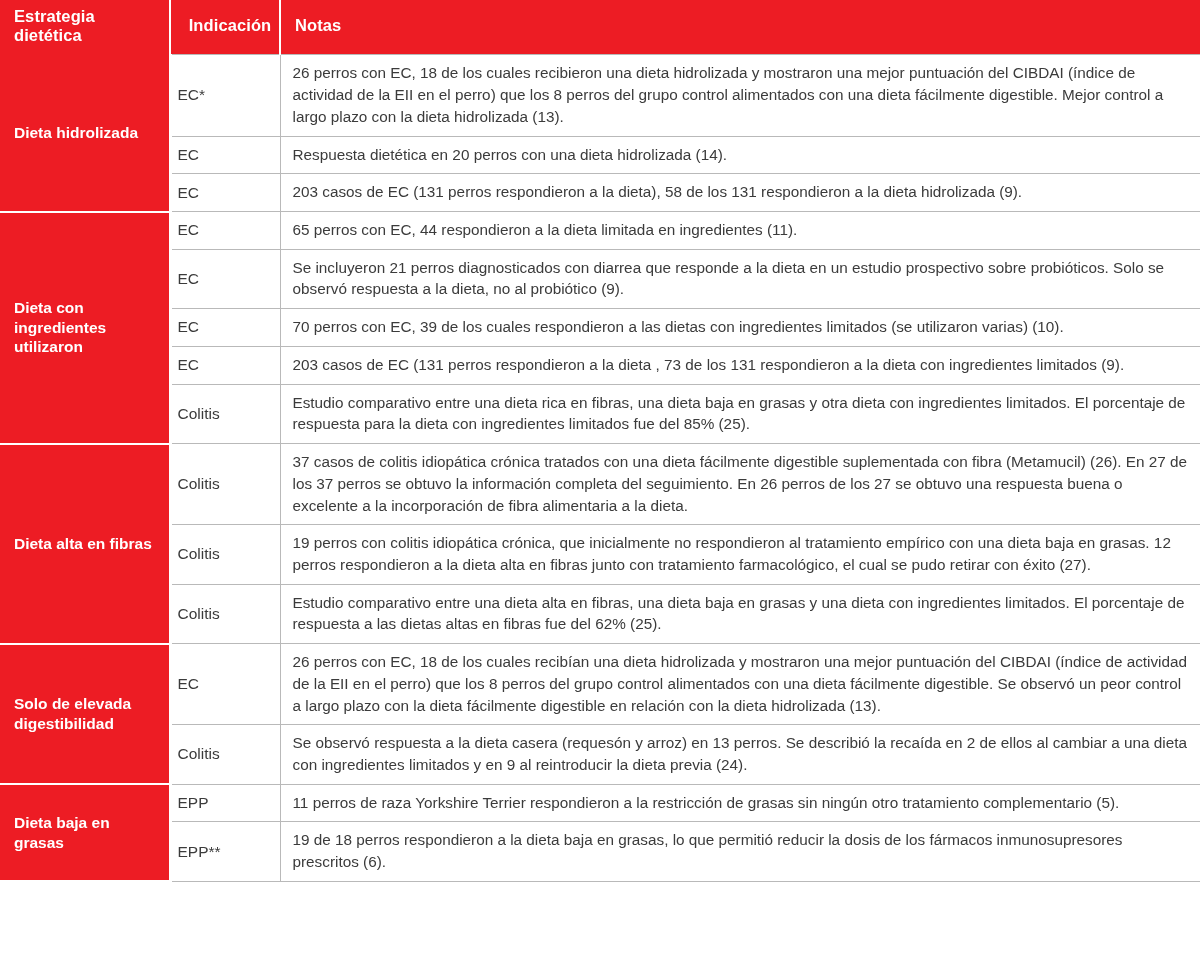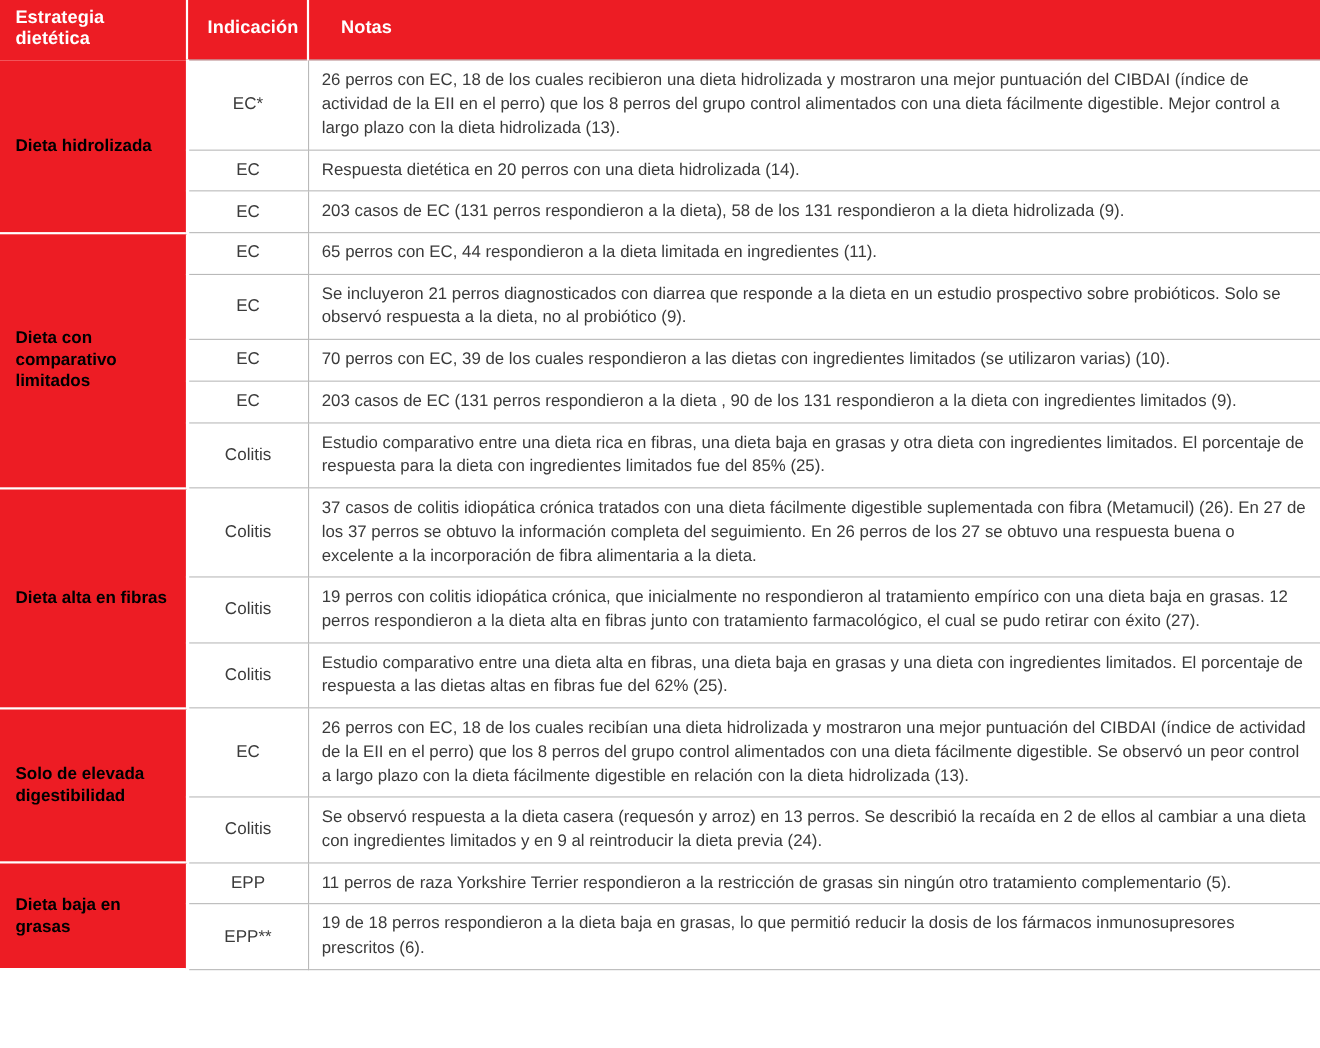--- a/index.html
+++ b/index.html
@@ -52,45 +52,45 @@
     border-right: 2px solid #ffffff;
     padding-left: 14px;
   }
   thead th.th-indication {
     border-right: 2px solid #ffffff;
     text-align: center;
     padding-left: 10px;
     padding-right: 0;
   }
   thead th.th-notes {
-    padding-left: 29px;
+    padding-left: 14px;
   }
   thead tr { height: 46px; }
 
   
   td.strategy {
     background: #ED1C24;
-    color: #000000;
+    color: #ffffff;
     font-size: 15.5px;
     font-weight: bold;
     line-height: 1.26;
     vertical-align: middle;
     padding: 6px 10px 6px 14px;
     border-right: 3px solid #ffffff;
     border-bottom: 2px solid #ffffff;
     border-top: 0;
     border-left: 0;
   }
 
   
   td.indication {
     background: #ffffff;
     color: #3b3b3b;
     font-size: 15.5px;
-    text-align: center;
+    text-align: left;
     vertical-align: middle;
     border: 1px solid #b9b9b9;
     border-left: 1px solid #b9b9b9;
     padding: 6px 6px;
     line-height: 1.3;
   }
 
   
   td.notes {
     background: #ffffff;
@@ -148,35 +148,35 @@
         </tr>
         <tr>
           <td class="indication">EC</td>
           <td class="notes">Respuesta dietética en 20 perros con una dieta hidrolizada (14).</td>
         </tr>
         <tr>
           <td class="indication">EC</td>
           <td class="notes">203 casos de EC (131 perros respondieron a la dieta), 58 de los 131 respondieron a la dieta hidrolizada (9).</td>
         </tr>
         <tr>
-          <td class="strategy" rowspan="5">Dieta con comparativo limitados</td>
+          <td class="strategy" rowspan="5">Dieta con ingredientes utilizaron</td>
           <td class="indication">EC</td>
           <td class="notes">65 perros con EC, 44 respondieron a la dieta limitada en ingredientes (11).</td>
         </tr>
         <tr>
           <td class="indication">EC</td>
           <td class="notes">Se incluyeron 21 perros diagnosticados con diarrea que responde a la dieta en un estudio prospectivo sobre probióticos. Solo se observó respuesta a la dieta, no al probiótico (9).</td>
         </tr>
         <tr>
           <td class="indication">EC</td>
           <td class="notes">70 perros con EC, 39 de los cuales respondieron a las dietas con ingredientes limitados (se utilizaron varias) (10).</td>
         </tr>
         <tr>
           <td class="indication">EC</td>
-          <td class="notes">203 casos de EC (131 perros respondieron a la dieta , 90 de los 131 respondieron a la dieta con ingredientes limitados (9).</td>
+          <td class="notes">203 casos de EC (131 perros respondieron a la dieta , 73 de los 131 respondieron a la dieta con ingredientes limitados (9).</td>
         </tr>
         <tr>
           <td class="indication">Colitis</td>
           <td class="notes">Estudio comparativo entre una dieta rica en fibras, una dieta baja en grasas y otra dieta con ingredientes limitados. El porcentaje de respuesta para la dieta con ingredientes limitados fue del 85% (25).</td>
         </tr>
         <tr>
           <td class="strategy" rowspan="3">Dieta alta en fibras</td>
           <td class="indication">Colitis</td>
           <td class="notes">37 casos de colitis idiopática crónica tratados con una dieta fácilmente digestible suplementada con fibra (Metamucil) (26). En 27 de los 37 perros se obtuvo la información completa del seguimiento. En 26 perros de los 27 se obtuvo una respuesta buena o excelente a la incorporación de fibra alimentaria a la dieta.</td>
         </tr>

